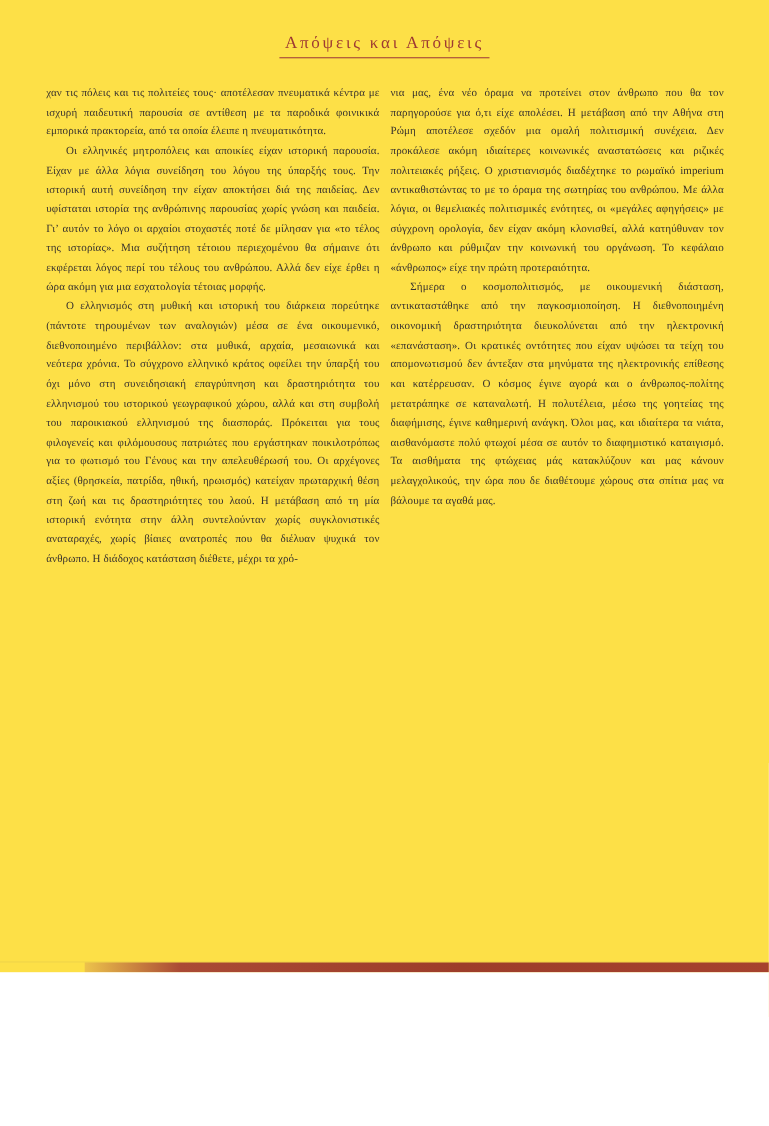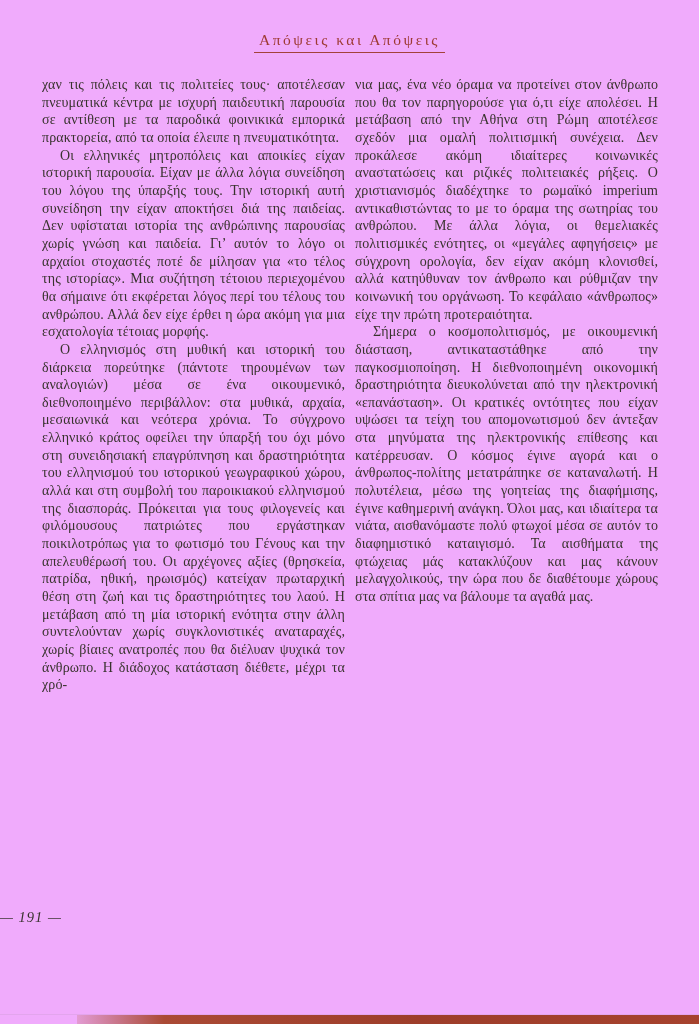--- a/index.html
+++ b/index.html
@@ -1,21 +1,21 @@
 <!DOCTYPE html>
 <html lang="el"><head>
 <meta charset="utf-8">
 <style>
   html, body { margin: 0; padding: 0; background: #ffffff; }
 
   .page {
     position: relative;
     width: 699px;
-    height: 1024px;
-    background: #f0abfc;
+    height: 884px;
+    background: #fde047;
     overflow: hidden;
     font-family: "Liberation Serif", "DejaVu Serif", serif;
   }
 
   
   .page-header {
     position: absolute;
     top: 31px;
     left: 0;
     right: 0;
@@ -35,21 +35,21 @@
   .columns {
     position: absolute;
     top: 76px;
     left: 42px;
     display: flex;
     gap: 10px;
   }
   .col {
     width: 303px;
     text-align: justify;
-    font-size: 14px;
+    font-size: 10px;
     line-height: 17.65px;
     color: #39332e;
     letter-spacing: 0.1px;
   }
   .col p {
     margin: 0;
     text-indent: 18px;
   }
   .col p.no-indent { text-indent: 0; }
 

